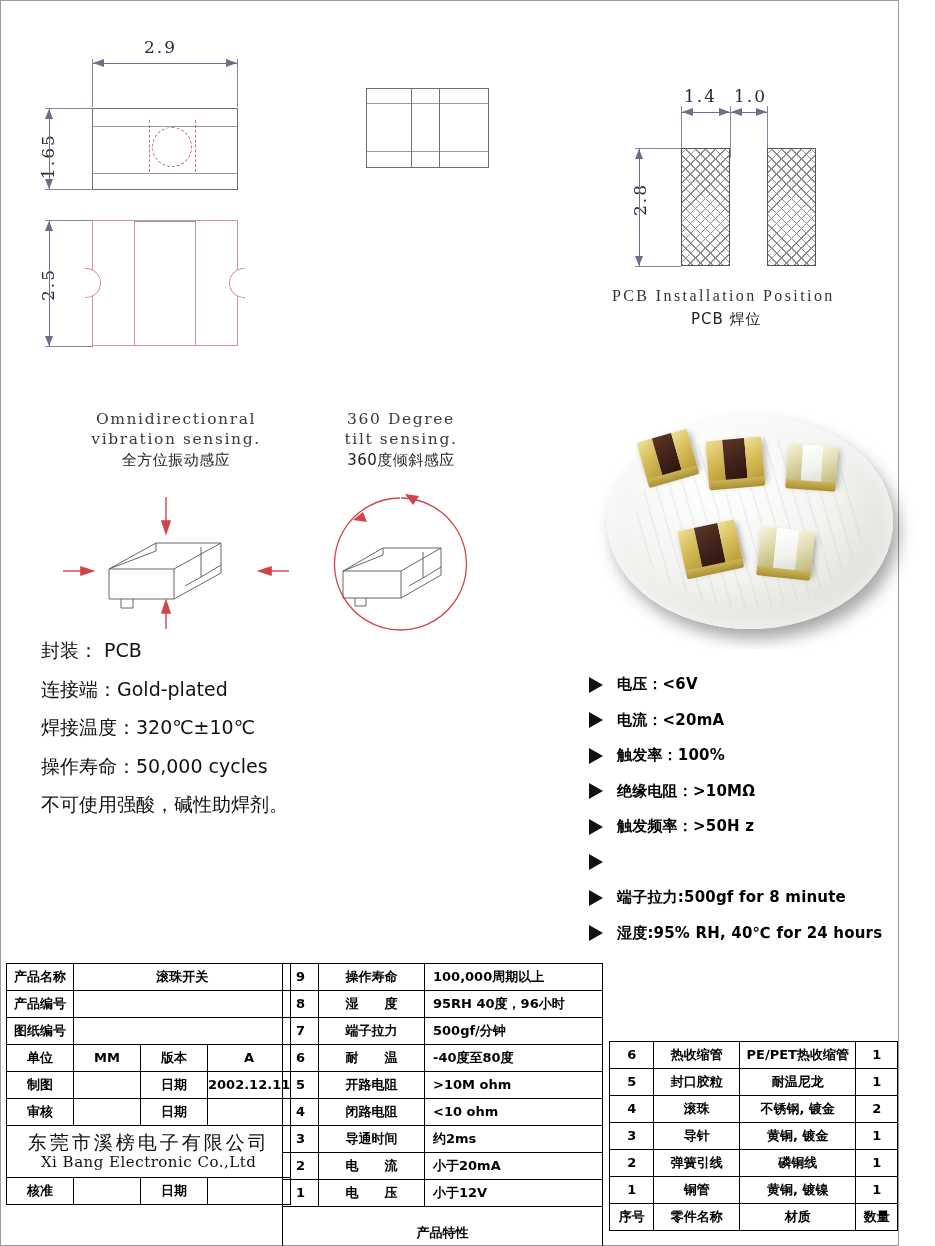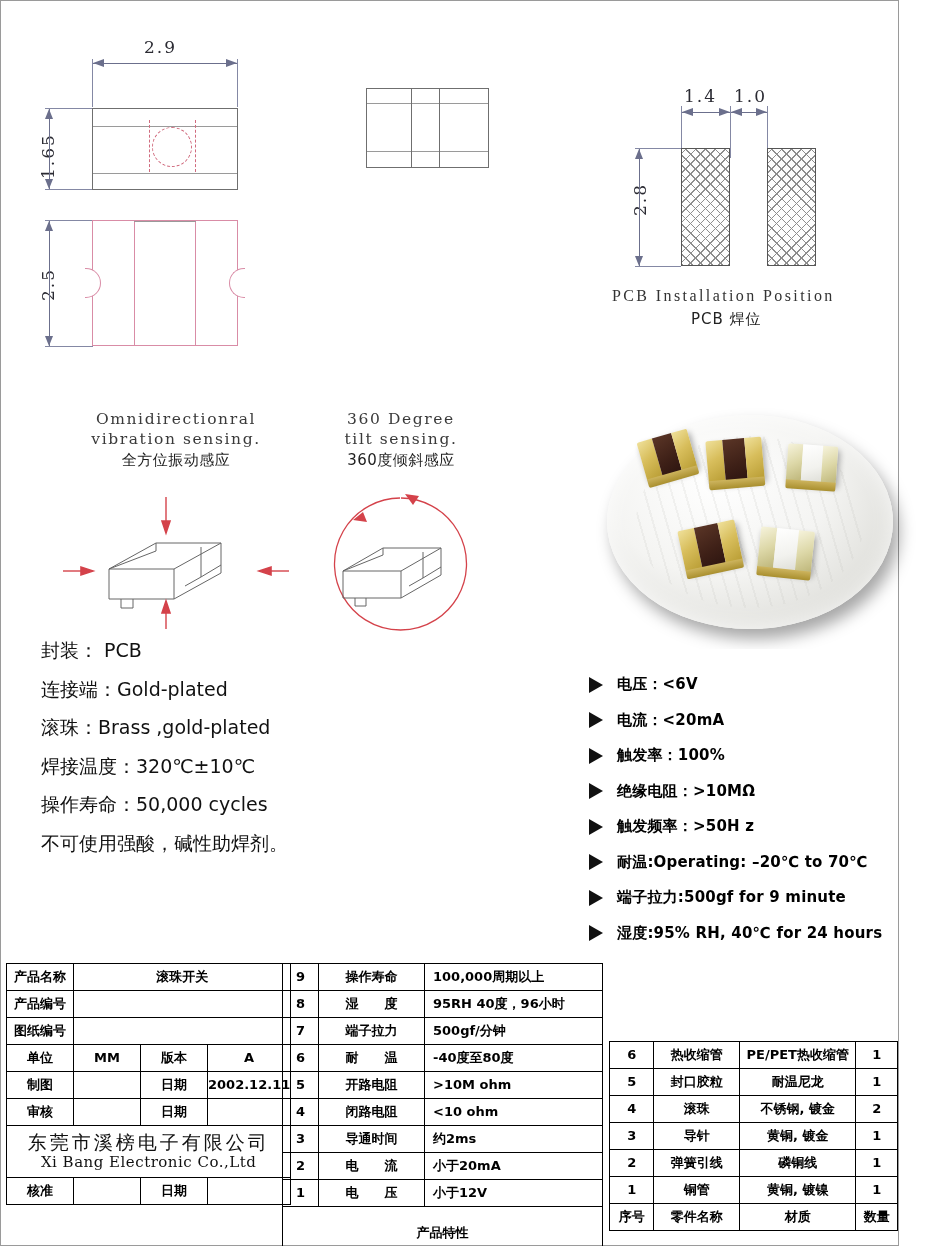--- a/index.html
+++ b/index.html
@@ -358,21 +358,20 @@
       <div class="goldL"></div>
         <div class="body"></div>
         <div class="goldR"></div>
         <div class="base"></div>
     </div>
   </div>
 
   <div id="materials">
     <div class="mrow">封装： PCB</div>
     <div class="mrow">连接端：Gold-plated</div>
-    <div class="mrow">滚珠：Brass ,gold-plated</div>
     <div class="mrow">焊接温度：320℃±10℃</div>
     <div class="mrow">操作寿命：50,000 cycles</div>
     <div class="mrow">不可使用强酸，碱性助焊剂。</div>
   </div>
 
   <div id="specs">
     <div class="srow">
       <span class="tri"></span>
       <span class="stxt">电压：&lt;6V</span>
     </div>
@@ -387,25 +386,24 @@
     <div class="srow">
       <span class="tri"></span>
       <span class="stxt">绝缘电阻：&gt;10MΩ</span>
     </div>
     <div class="srow">
       <span class="tri"></span>
       <span class="stxt">触发频率：&gt;50H z</span>
     </div>
     <div class="srow">
       <span class="tri"></span>
-      <span class="stxt">耐温:Operating: –20℃ to 70℃</span>
-    </div>
-    <div class="srow">
-      <span class="tri"></span>
-      <span class="stxt">端子拉力:500gf for 9 minute</span>
+    </div>
+    <div class="srow">
+      <span class="tri"></span>
+      <span class="stxt">端子拉力:500gf for 8 minute</span>
     </div>
     <div class="srow">
       <span class="tri"></span>
       <span class="stxt">湿度:95% RH, 40℃ for 24 hours</span>
     </div>
   </div>
 
   <table class="tbl" id="tbl-title">
     <colgroup>
       <col style="width:67px">

